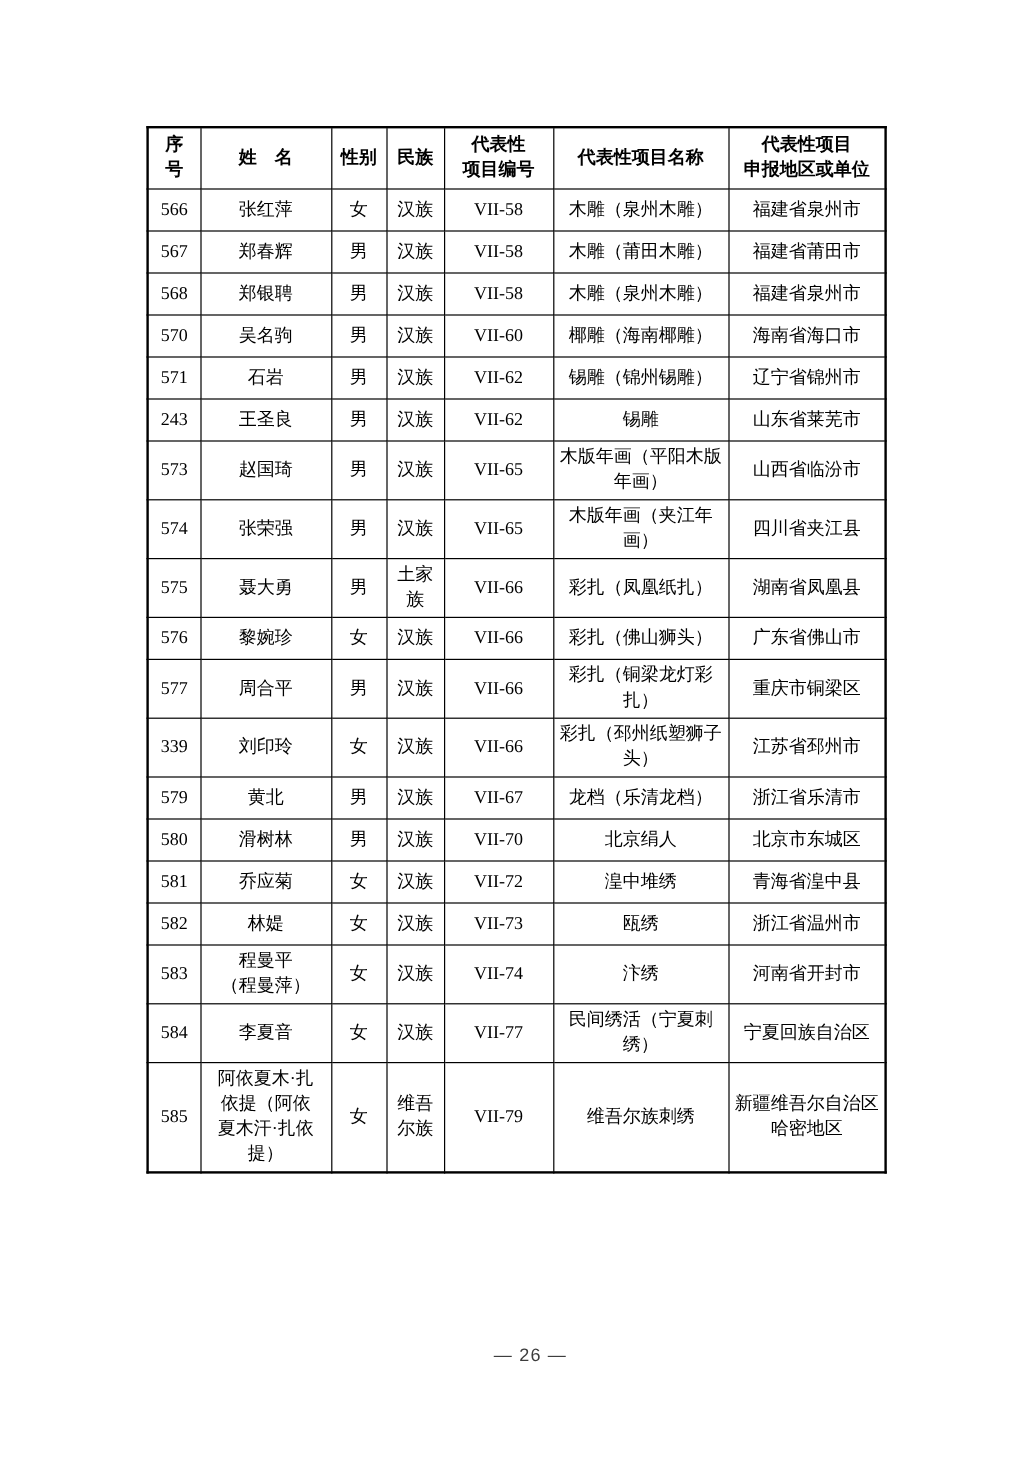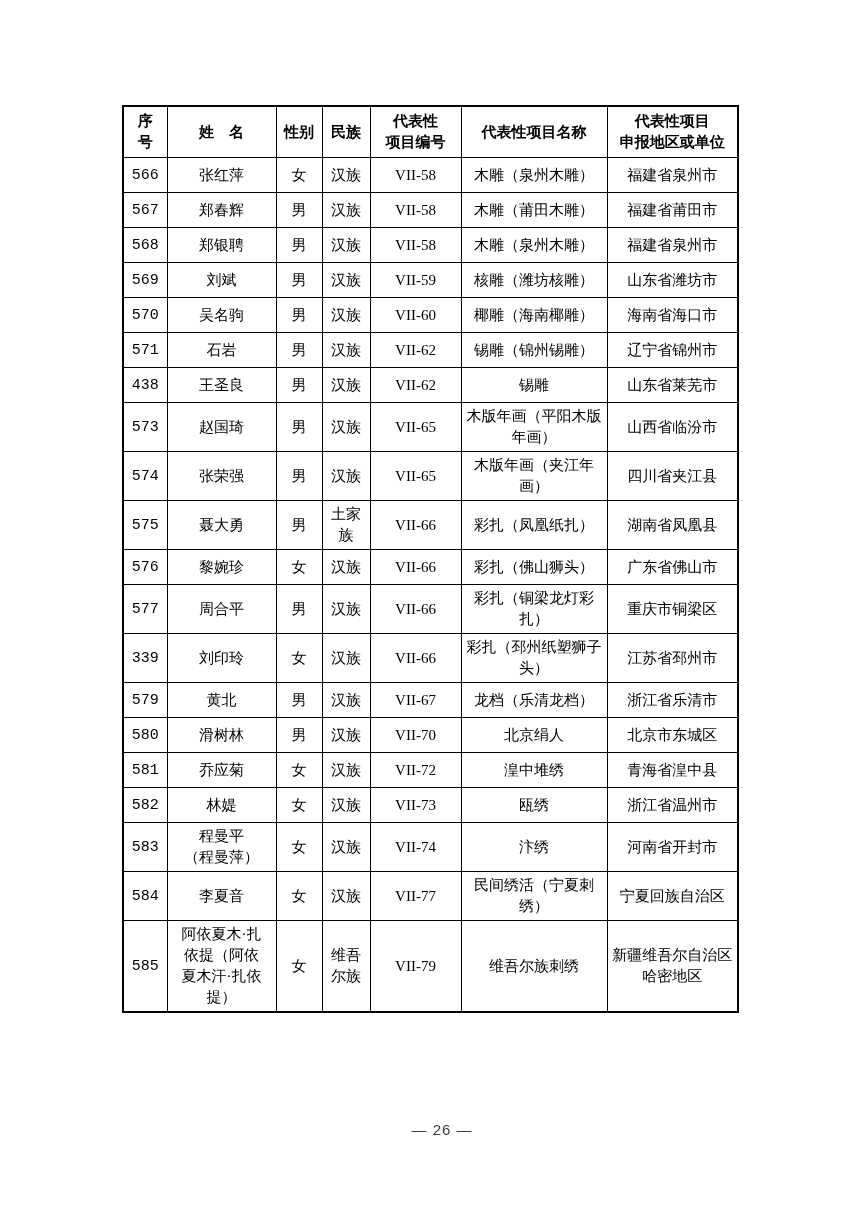--- a/index.html
+++ b/index.html
@@ -48,21 +48,21 @@
   table.roster td {
     height: 28px;
     font-weight: normal;
   }
   td.cell-project,
   td.cell-region {
     text-align: left;
     padding: 3px 7px;
   }
   td.cell-seq {
-    font-family: Liberation Mono, monospace;
+    font-family: Liberation Serif, serif;
   }
   .page-number {
     position: absolute;
     left: 0;
     right: 0;
     top: 1121px;
     text-align: center;
     font-family: "Liberation Sans", "DejaVu Sans", sans-serif;
     font-size: 15px;
     color: #3d3d3d;
@@ -121,48 +121,39 @@
         <tr>
           <td class="cell-seq">568</td>
           <td class="cell-name">郑银聘</td>
           <td class="cell-gender">男</td>
           <td class="cell-ethnicity">汉族</td>
           <td class="cell-code">VII-58</td>
           <td class="cell-project">木雕（泉州木雕）</td>
           <td class="cell-region">福建省泉州市</td>
         </tr>
         <tr>
-          <td class="cell-seq">569</td>
-          <td class="cell-name">刘斌</td>
-          <td class="cell-gender">男</td>
-          <td class="cell-ethnicity">汉族</td>
-          <td class="cell-code">VII-59</td>
-          <td class="cell-project">核雕（潍坊核雕）</td>
-          <td class="cell-region">山东省潍坊市</td>
-        </tr>
-        <tr>
           <td class="cell-seq">570</td>
           <td class="cell-name">吴名驹</td>
           <td class="cell-gender">男</td>
           <td class="cell-ethnicity">汉族</td>
           <td class="cell-code">VII-60</td>
           <td class="cell-project">椰雕（海南椰雕）</td>
           <td class="cell-region">海南省海口市</td>
         </tr>
         <tr>
           <td class="cell-seq">571</td>
           <td class="cell-name">石岩</td>
           <td class="cell-gender">男</td>
           <td class="cell-ethnicity">汉族</td>
           <td class="cell-code">VII-62</td>
           <td class="cell-project">锡雕（锦州锡雕）</td>
           <td class="cell-region">辽宁省锦州市</td>
         </tr>
         <tr>
-          <td class="cell-seq">438</td>
+          <td class="cell-seq">243</td>
           <td class="cell-name">王圣良</td>
           <td class="cell-gender">男</td>
           <td class="cell-ethnicity">汉族</td>
           <td class="cell-code">VII-62</td>
           <td class="cell-project">锡雕</td>
           <td class="cell-region">山东省莱芜市</td>
         </tr>
         <tr>
           <td class="cell-seq">573</td>
           <td class="cell-name">赵国琦</td>

